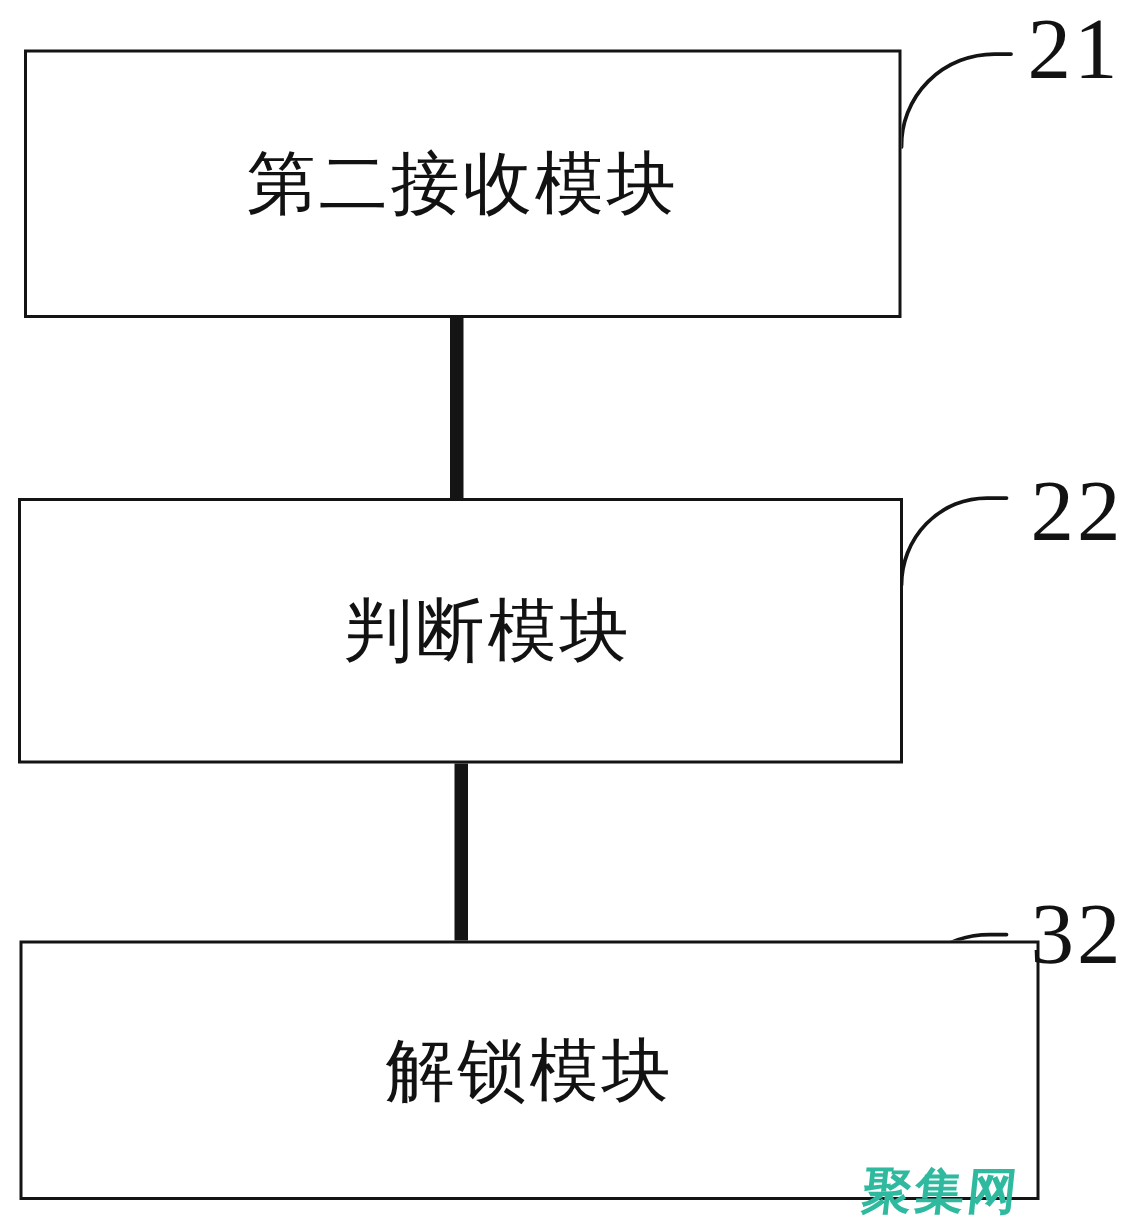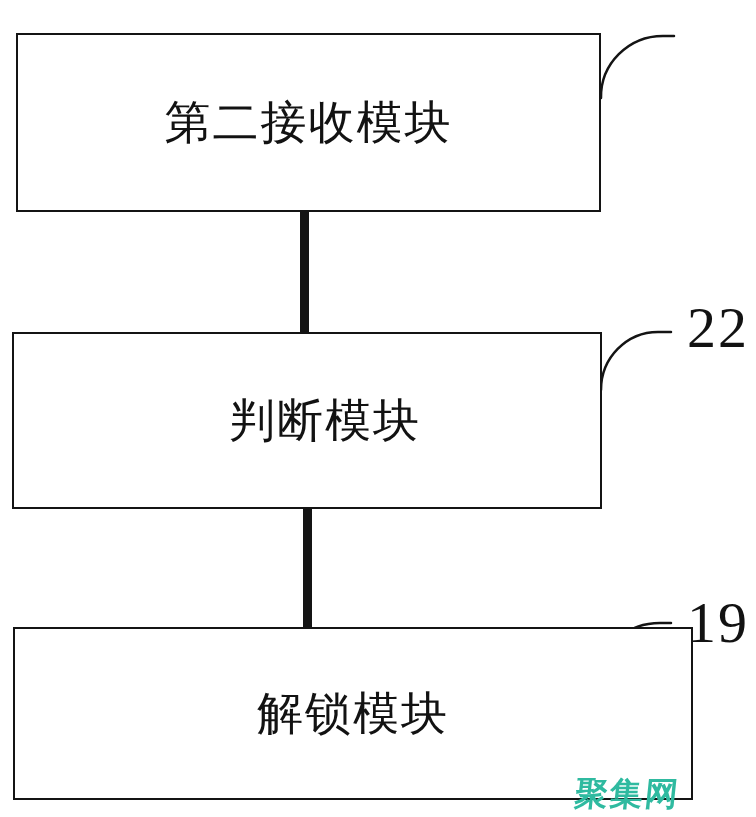--- a/index.html
+++ b/index.html
@@ -48,21 +48,21 @@
   .ref-number {
     position: absolute;
     font-size: 58px;
     line-height: 1;
     color: #121212;
     font-family: "Liberation Serif", "DejaVu Serif", serif;
     z-index: 3;
     letter-spacing: 2px;
   }
   .ref-21 { left: 685px; top: 4px; }
-  .ref-22 { left: 687px; top: 299px; }
+  .ref-22 { left: 687px; top: 312px; }
   .ref-23 { left: 687px; top: 594px; }
   .watermark {
     position: absolute;
     left: 575px;
     top: 777px;
     font-size: 33px;
     line-height: 1;
     font-weight: bold;
     font-family: "DejaVu Sans", "Liberation Sans", sans-serif;
     transform: skewX(-6deg);
@@ -100,18 +100,19 @@
   </div>
 
   <div class="module-box box-22">
     <span class="module-name">判断模块</span>
   </div>
 
   <div class="module-box box-23">
     <span class="module-name">解锁模块</span>
   </div>
 
+  <div class="ref-number ref-21">21</div>
   <div class="ref-number ref-22">22</div>
-  <div class="ref-number ref-23">19</div>
+  <div class="ref-number ref-23">32</div>
 
   <div class="watermark" style="color: rgb(47, 186, 160);">聚集网</div>
 
 </div>
 
 </body></html>

